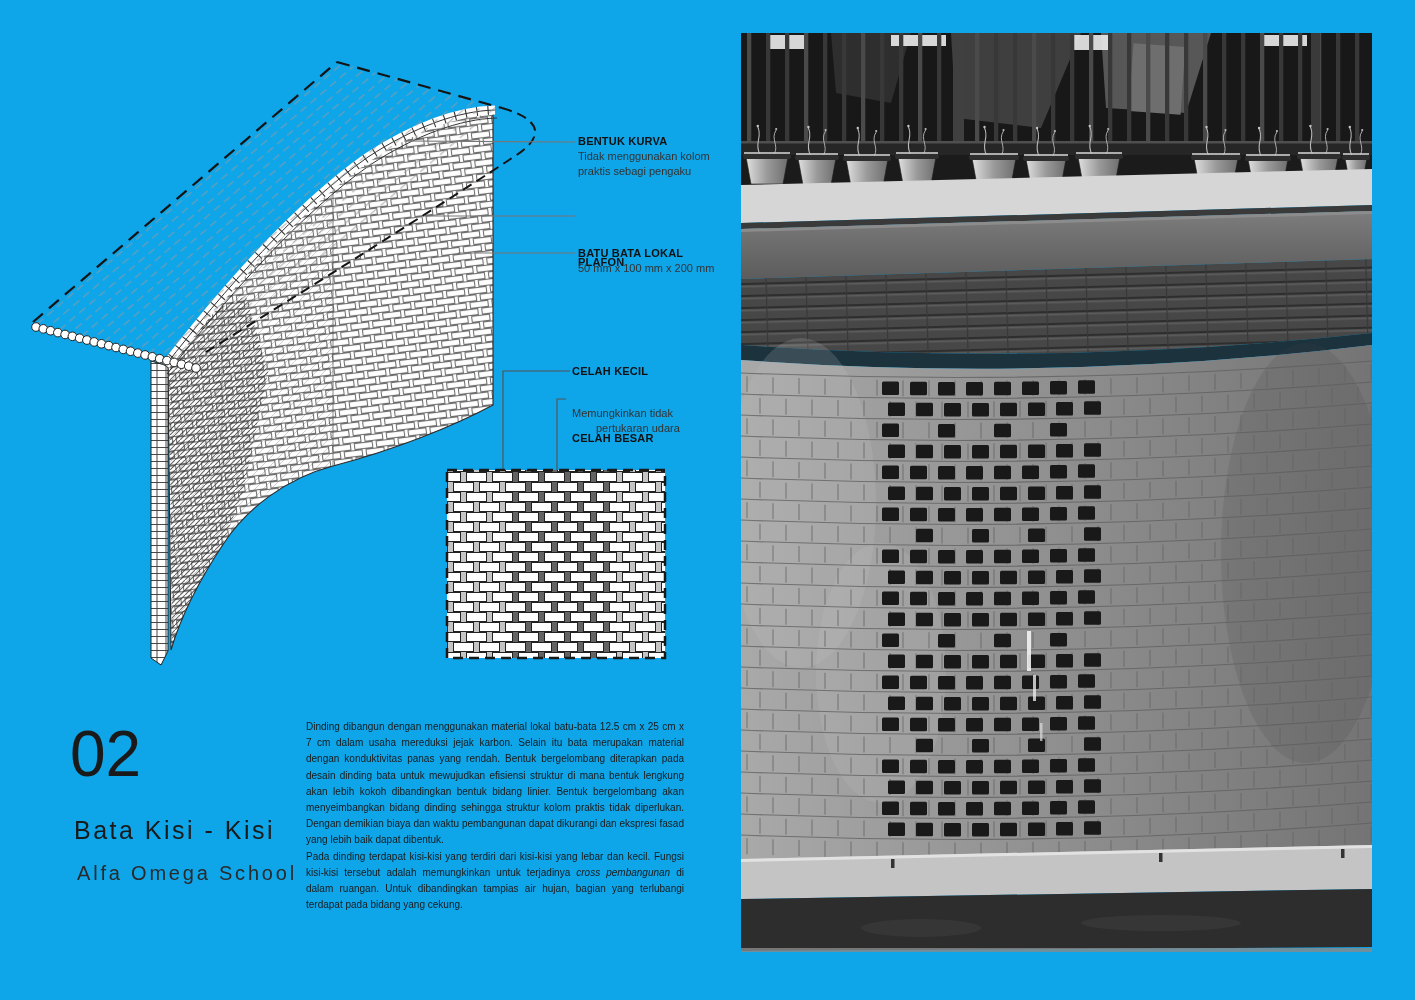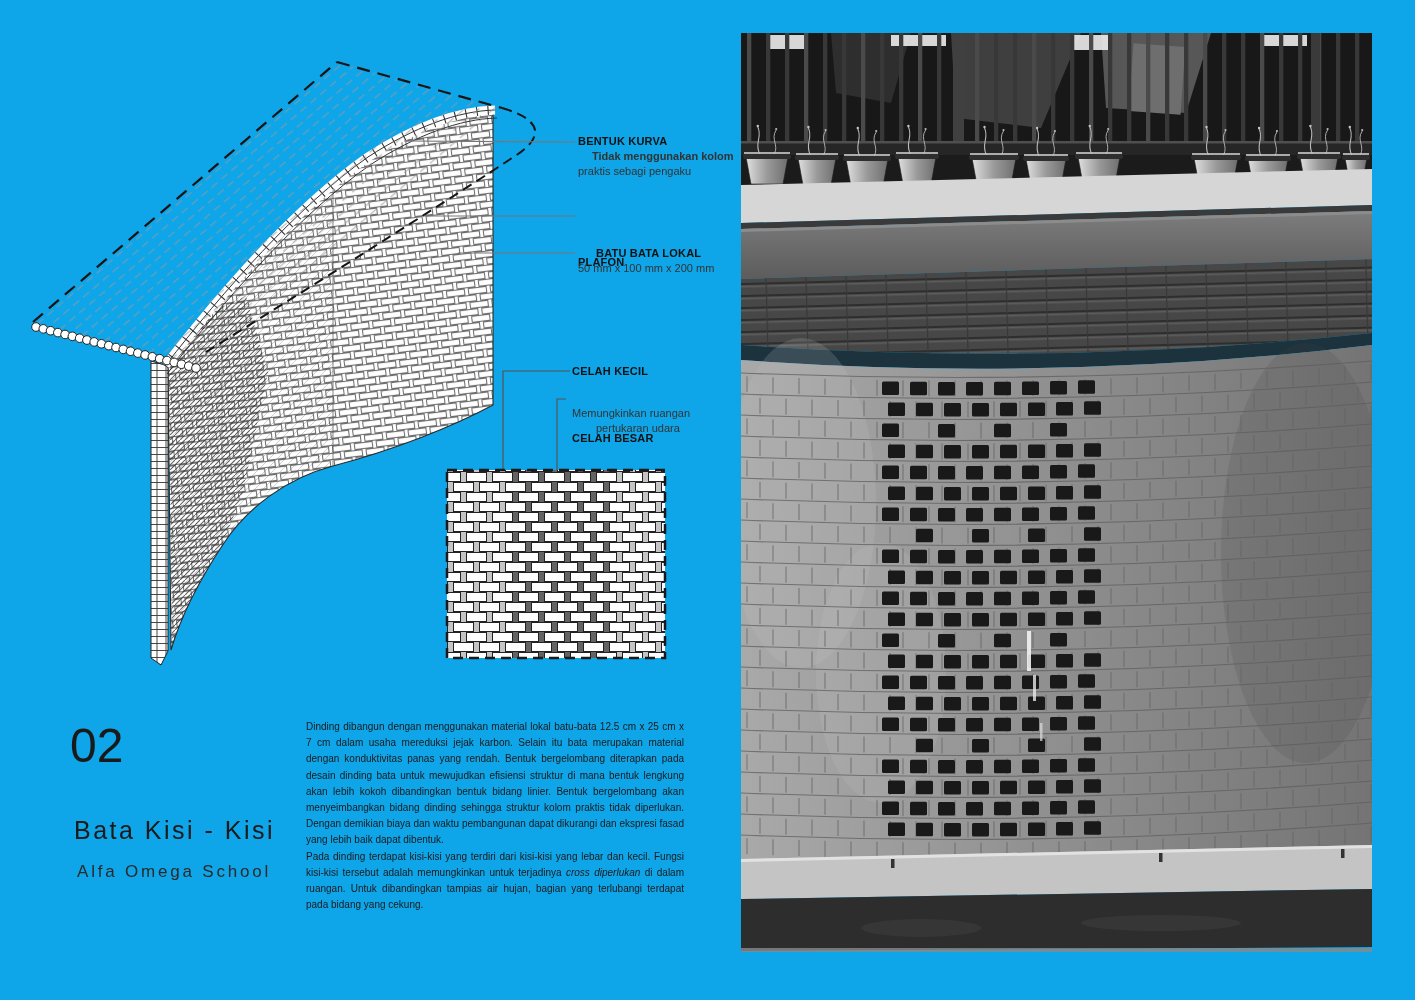--- a/index.html
+++ b/index.html
@@ -1,23 +1,23 @@
 <!DOCTYPE html>
 <html><head>
 <meta charset="utf-8">
 <style>
   html,body{margin:0;padding:0;background:#e8e8e8;}
   .sheet{position:relative;width:1415px;height:1000px;background:#0ea5e9;overflow:hidden;
          font-family:"Liberation Sans",sans-serif;color:#1a1a1a;margin:0 auto;}
   .abs{position:absolute;}
   .ann-title{font-size:11px;font-weight:bold;color:#111;letter-spacing:.2px;white-space:nowrap;}
   .ann-line{font-size:11px;color:#333;white-space:nowrap;}
-  .big-number{font-size:48px;font-weight:500;color:#1a1a1a;line-height:1;}
+  .big-number{font-size:64px;font-weight:500;color:#1a1a1a;line-height:1;}
   .sheet-title{font-size:25px;letter-spacing:2.5px;color:#1a1a1a;}
-  .sheet-subtitle{font-size:17px;letter-spacing:2.8px;color:#2a2a2a;}
+  .sheet-subtitle{font-size:20px;letter-spacing:2.8px;color:#2a2a2a;}
   .body-text{width:378px;font-size:10px;line-height:16.2px;text-align:justify;color:#1a1a1a;}
   .body-text p{margin:0;}
   svg{display:block;}
 </style>
 </head>
 <body>
 
 <div class="sheet">
 
   <svg class="abs" style="left:0;top:0;" width="740" height="1000" viewBox="0 0 740 1000">
@@ -118,41 +118,41 @@
 
     <g>
       <rect x="447" y="470" width="218" height="188" fill="#c4c4c4"></rect>
       <rect x="512" y="470" width="100" height="188" fill="#636363"></rect>
       <rect x="447" y="470" width="218" height="188" fill="url(#detBricks)"></rect>
       <rect x="447" y="470" width="218" height="188" fill="none" stroke="#1a1a1a" stroke-width="2.5" stroke-dasharray="10 6"></rect>
     </g>
   </svg>
 
   <div class="abs ann-title" style="left:578px;top:135px;">BENTUK KURVA</div>
-  <div class="abs ann-line" style="left:592px;top:150px;font-weight:bold;">Tidak  menggunakan  kolom</div>
+  <div class="abs ann-line" style="left:578px;top:150px;">Tidak  menggunakan  kolom</div>
   <div class="abs ann-line" style="left:578px;top:165px;">praktis sebagi pengaku</div>
 
   <div class="abs ann-title" style="left:578px;top:210px;margin-top:46px;">PLAFON</div>
 
-  <div class="abs ann-title" style="left:596px;top:247px;">BATU BATA LOKAL</div>
+  <div class="abs ann-title" style="left:578px;top:247px;">BATU BATA LOKAL</div>
   <div class="abs ann-line" style="left:578px;top:262px;">50 mm x 100 mm x 200 mm</div>
 
   <div class="abs ann-title" style="left:572px;top:365px;">CELAH KECIL</div>
 
   <div class="abs ann-title" style="left:572px;top:392px;margin-top:40px;">CELAH BESAR</div>
-  <div class="abs ann-line" style="left:572px;top:407px;">Memungkinkan ruangan</div>
+  <div class="abs ann-line" style="left:572px;top:407px;">Memungkinkan tidak</div>
   <div class="abs ann-line" style="left:572px;top:422px;margin-left:24px;">pertukaran udara</div>
 
   <div class="abs big-number" style="left:70px;top:722px;">02</div>
   <div class="abs sheet-title" style="left:74px;top:816px;">Bata Kisi - Kisi</div>
   <div class="abs sheet-subtitle" style="left:77px;top:862px;">Alfa Omega School</div>
 
   <div class="abs body-text" style="left:306px;top:719px;">
     <p>Dinding dibangun dengan menggunakan material lokal batu-bata 12.5 cm x 25 cm x 7 cm dalam usaha mereduksi jejak karbon. Selain itu bata merupakan material dengan konduktivitas panas yang rendah. Bentuk bergelombang diterapkan pada desain dinding bata untuk mewujudkan efisiensi struktur di mana bentuk lengkung akan lebih kokoh dibandingkan bentuk bidang linier. Bentuk bergelombang akan menyeimbangkan bidang dinding sehingga struktur kolom praktis tidak diperlukan. Dengan demikian biaya dan waktu pembangunan dapat dikurangi dan ekspresi fasad yang lebih baik dapat dibentuk.</p>
-    <p><span>Pada dinding terdapat kisi-kisi yang terdiri dari kisi-kisi yang lebar dan kecil. Fungsi kisi-kisi tersebut adalah memungkinkan untuk terjadinya </span><i>cross diperlukan</i><span> di dalam ruangan. Untuk dibandingkan tampias air hujan, bagian yang terlubangi terdapat pada bidang yang cekung.</span></p>
+    <p><span>Pada dinding terdapat kisi-kisi yang terdiri dari kisi-kisi yang lebar dan kecil. Fungsi kisi-kisi tersebut adalah memungkinkan untuk terjadinya </span><i>cross pembangunan</i><span> di dalam ruangan. Untuk dibandingkan tampias air hujan, bagian yang terlubangi terdapat pada bidang yang cekung.</span></p>
   </div>
 
   <div class="abs" style="left:741px;top:33px;width:631px;height:920px;" aria-label="Black and white photograph of a concave brick wall with a perforated brick lattice, bamboo eave soffit above, and a balcony railing with potted plants at the top">
     <svg id="photoSvg" width="631" height="920" viewBox="0 0 631 920">
       <defs>
         <linearGradient id="potg" x1="0" y1="0" x2="1" y2="0">
           <stop offset="0" stop-color="#e0e0e0"></stop>
             <stop offset="0.5" stop-color="#9a9a9a"></stop>
             <stop offset="1" stop-color="#6e6e6e"></stop>
         </linearGradient>

